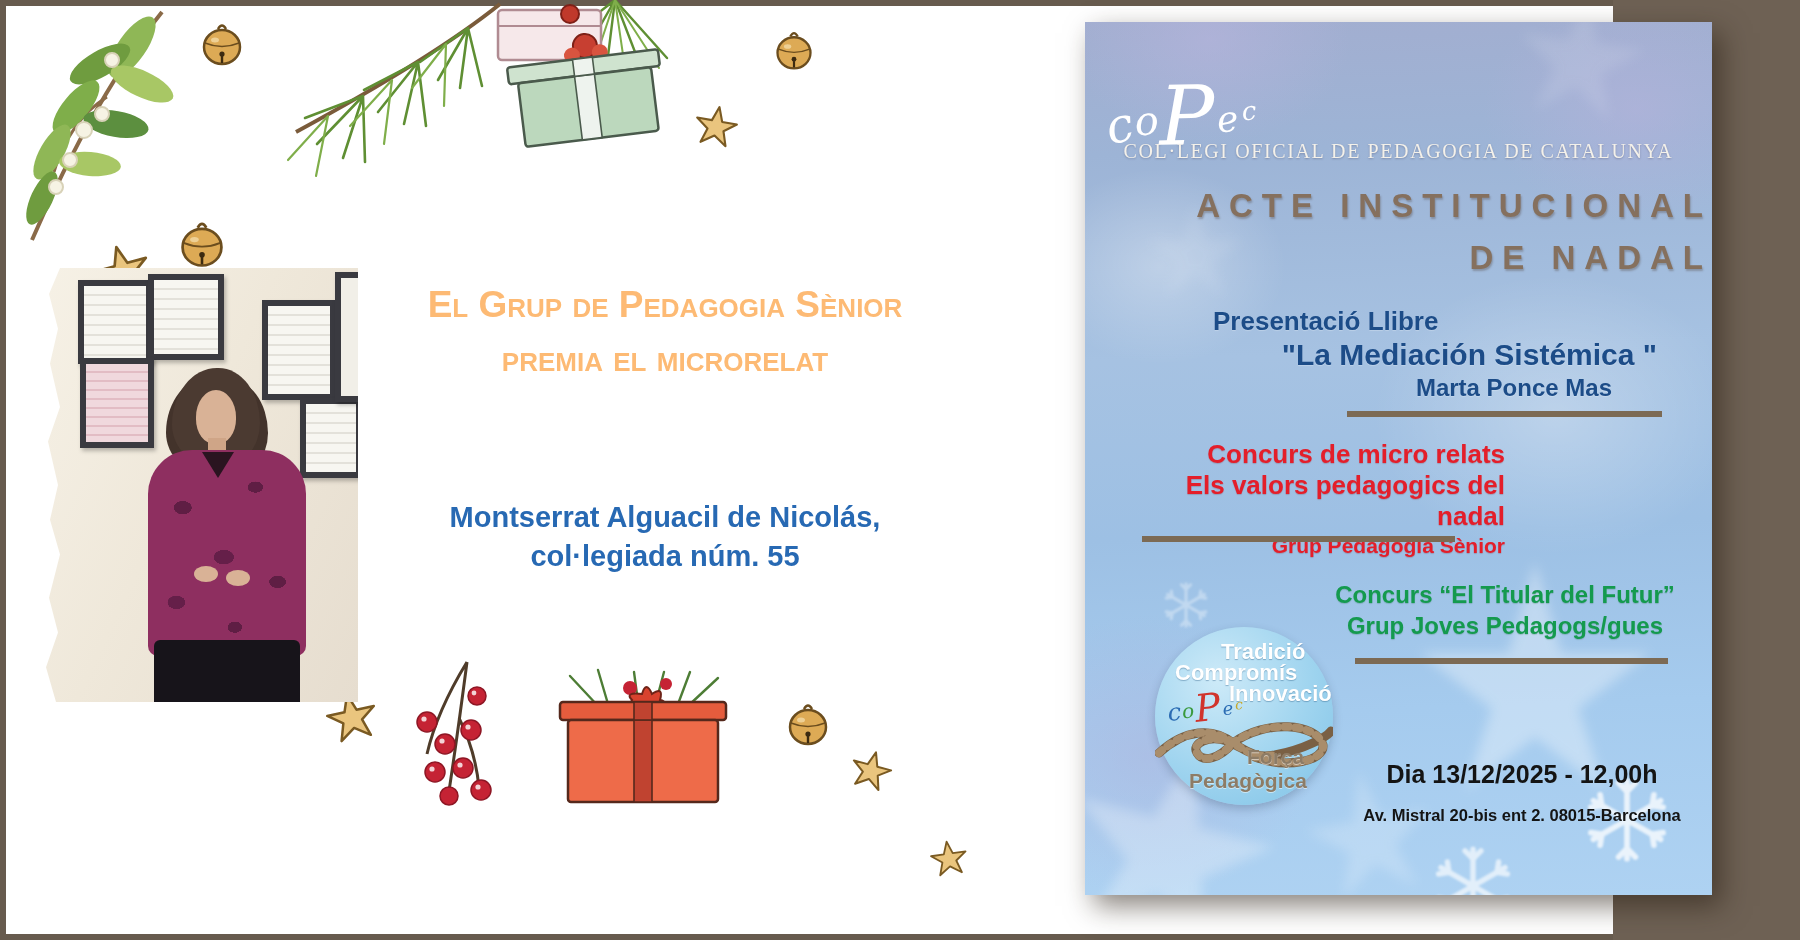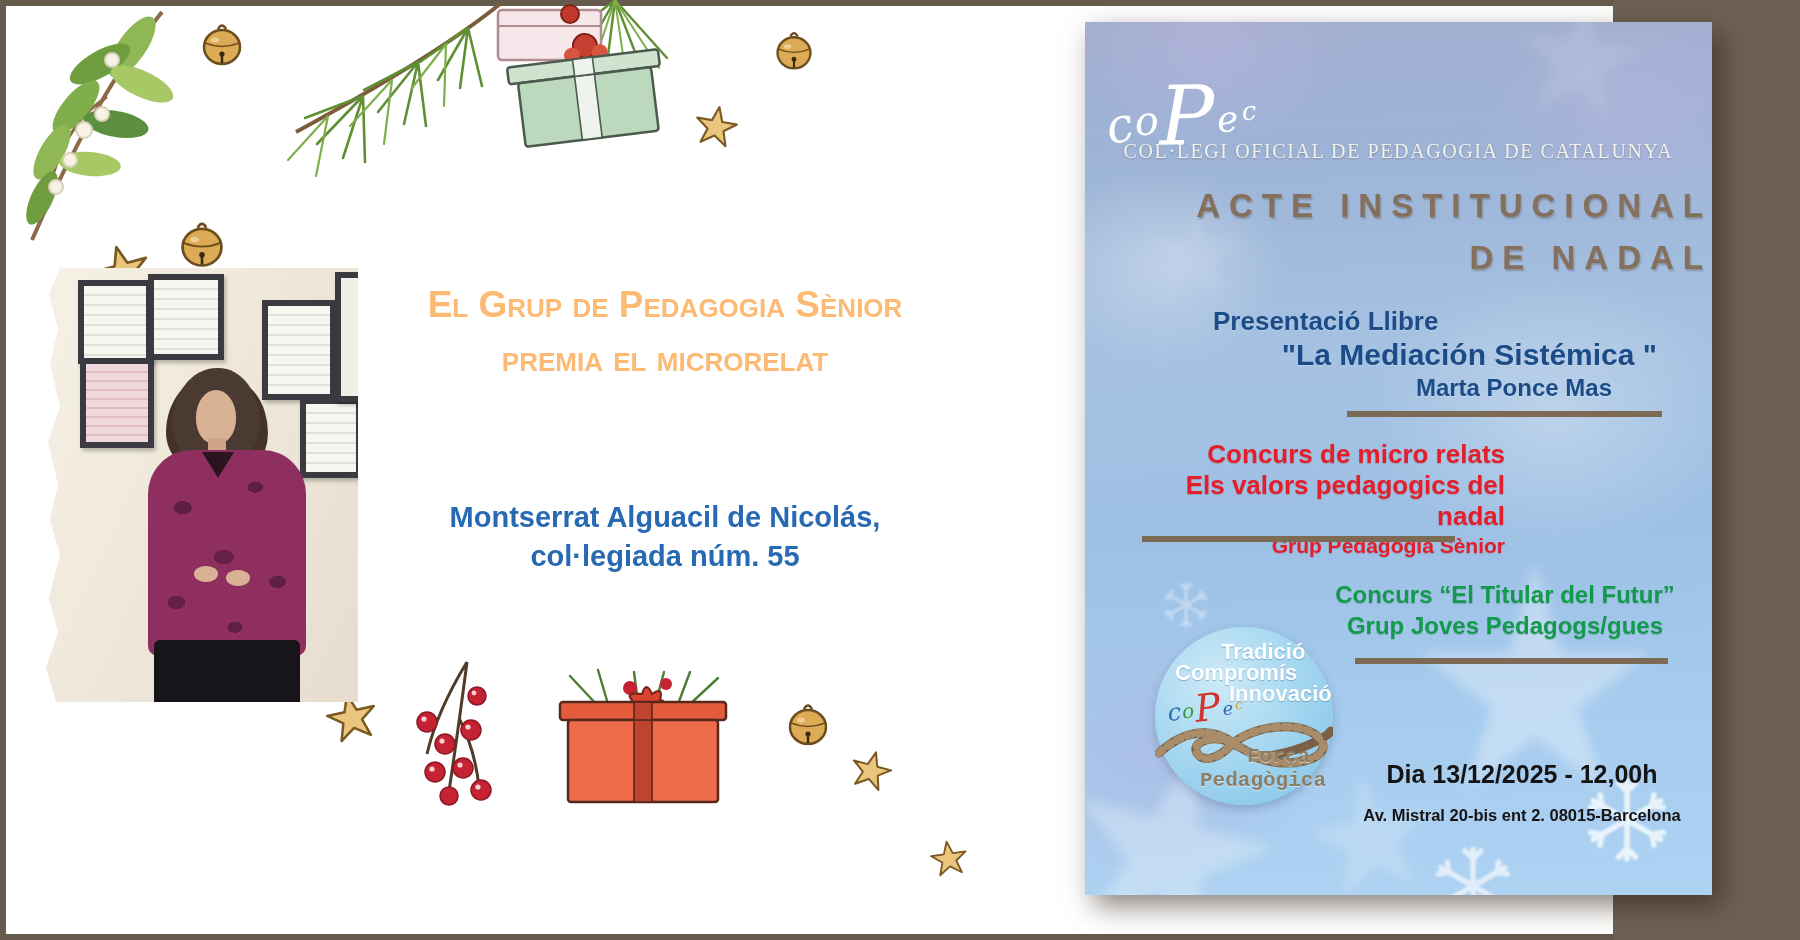--- a/index.html
+++ b/index.html
@@ -100,21 +100,21 @@
     box-shadow:0 4px 10px rgba(30,50,80,.25);}
   .badge .w{position:absolute;color:#fff;font-weight:700;font-size:22px;text-shadow:0 1px 1px rgba(40,90,130,.4);}
   .badge-copec{position:absolute;left:12px;top:62px;font-family:"DejaVu Serif",serif;font-style:italic;
     display:flex;align-items:flex-end;transform:rotate(-6deg);}
   .badge-copec span{line-height:1;}
   .badge-copec span:nth-child(1){font-size:24px;}
   .badge-copec span:nth-child(2){font-size:20px;margin:0 1px 2px;}
   .badge-copec span:nth-child(3){font-size:38px;margin-bottom:-6px;}
   .badge-copec span:nth-child(4){font-size:18px;margin:0 2px 1px;}
   .badge-copec span:nth-child(5){font-size:14px;margin-bottom:6px;}
-  .badge .motto{position:absolute;color:#8d7c66;font-weight:700;font-size:21px;text-shadow:0 1px 0 rgba(255,255,255,.5);font-family:Liberation Mono, monospace;}
+  .badge .motto{position:absolute;color:#8d7c66;font-weight:700;font-size:21px;text-shadow:0 1px 0 rgba(255,255,255,.5);}
 
   .footer{position:absolute;left:257px;top:738px;width:360px;text-align:center;color:#141414;}
   .footer .date{font-size:25px;font-weight:700;margin-bottom:16px;}
   .footer .venue{font-size:17px;font-weight:700;}
   .footer .addr{font-size:16.5px;font-weight:700;line-height:21px;}
 </style>
 </head>
 <body>
 
 <div class="canvas">
@@ -363,21 +363,21 @@
           <span style="color: rgb(43, 108, 179);">e</span>
           <span style="color: rgb(200, 168, 42);">c</span>
         </div>
       <svg style="position:absolute;left:0;top:86px" width="178" height="64" viewBox="0 0 178 64">
         <path d="M4,40 C30,16 58,14 78,30 C64,46 48,50 42,40 C36,30 54,22 72,28 C92,36 96,46 120,42 C150,36 172,24 176,18" stroke="#7a6044" stroke-width="9" fill="none" stroke-linecap="round"></path>
         <path d="M78,30 C110,6 162,10 168,32 C170,48 132,56 100,44" stroke="#7a6044" stroke-width="9" fill="none" stroke-linecap="round"></path>
         <path d="M4,40 C30,16 58,14 78,30 C64,46 48,50 42,40 C36,30 54,22 72,28 C92,36 96,46 120,42" stroke="#a98d6b" stroke-width="8" fill="none" stroke-dasharray="4 7" stroke-linecap="round"></path>
         <path d="M78,30 C110,6 162,10 168,32 C170,48 132,56 100,44" stroke="#a98d6b" stroke-width="8" fill="none" stroke-dasharray="4 7" stroke-linecap="round"></path>
       </svg>
       <div class="motto" style="left:92px;top:118px">Força</div>
-      <div class="motto" style="left:45px;top:142px">Pedagògica</div>
+      <div class="motto" style="left:34px;top:142px">Pedagògica</div>
     </div>
 
     <div class="footer">
       <div class="date">Dia 13/12/2025 -  12,00h</div>
       <div class="addr">Av. Mistral  20-bis ent 2. 08015-Barcelona</div>
     </div>
   </div>
 </div>
 
 </body></html>

